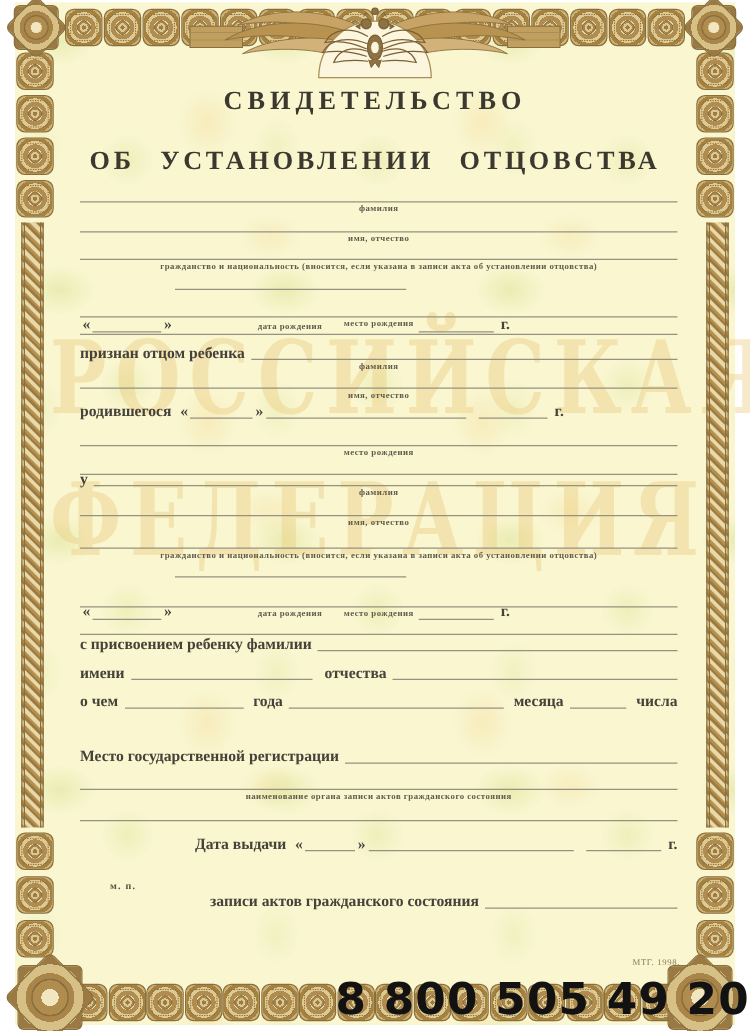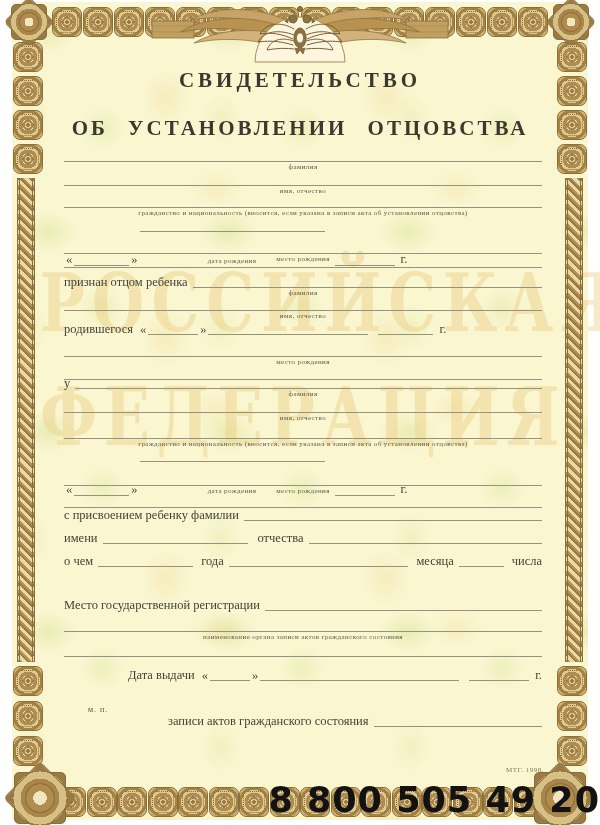--- a/index.html
+++ b/index.html
@@ -53,21 +53,21 @@
   #star-bl{left:14px;top:772px;width:52px;height:52px;}
   #star-br{right:14px;top:772px;width:52px;height:52px;}
   #crest{position:absolute;left:150px;top:0px;z-index:4;}
   
   .title{position:absolute;left:50px;right:50px;top:68px;text-align:center;z-index:5;
     color:#3b382f;font-weight:bold;font-family:Liberation Serif, serif;}
   .title .t1{font-size:21px;letter-spacing:4px;}
   .title .t2{font-size:21px;letter-spacing:3px;word-spacing:12px;margin-top:23px;}
   
   .content{position:absolute;left:64px;right:58px;top:0;bottom:0;z-index:5;}
-  .arow{position:absolute;left:0;right:0;}
+  .arow{position:absolute;left:0;right:0;font-weight:bold;}
   .lineflex{display:flex;align-items:flex-end;}
   .txt{font-size:12.5px;color:#46423a;white-space:nowrap;padding:0 5px 0 0;line-height:1;}
   .q{padding:0 2px;}
   .fl{border-bottom:1px solid #97917f;height:15px;box-sizing:border-box;}
   .grow{flex:1;}
   .w40{flex:0 0 40px;} .w50{flex:0 0 50px;} .w55{flex:0 0 55px;} .w60{flex:0 0 60px;}
   .w160{flex:0 0 160px;} .ml10{margin-left:10px;}
   .fillcol{display:flex;flex-direction:column;gap:24px;}
   .cap{font-size:7px;color:#5f5a4c;text-align:center;letter-spacing:.4px;margin-top:2px;line-height:1.1;}
   .sep{position:absolute;left:0;right:0;border-bottom:1px solid #97917f;}
@@ -339,21 +339,21 @@
         <span class="fl grow"></span>
       </div>
     </div>
     <div class="arow" style="top:617px">
       <div class="fl"></div>
       <div class="cap">наименование органа записи актов гражданского состояния</div>
     </div>
     <div class="sep" style="top:656px"></div>
 
     <div class="arow" style="top:666px">
-      <div class="lineflex" style="margin-left:64px">
+      <div class="lineflex" style="margin-left:92px">
         <span class="txt">Дата выдачи</span>
         <span class="txt q">«</span>
         <span class="fl w40"></span>
         <span class="txt q">»</span>
         <span class="fl grow"></span>
         <span class="fl w60 ml10"></span>
         <span class="txt" style="padding-left:6px;padding-right:0">г.</span>
       </div>
     </div>
     <div class="arow" style="top:698px;left:24px">

